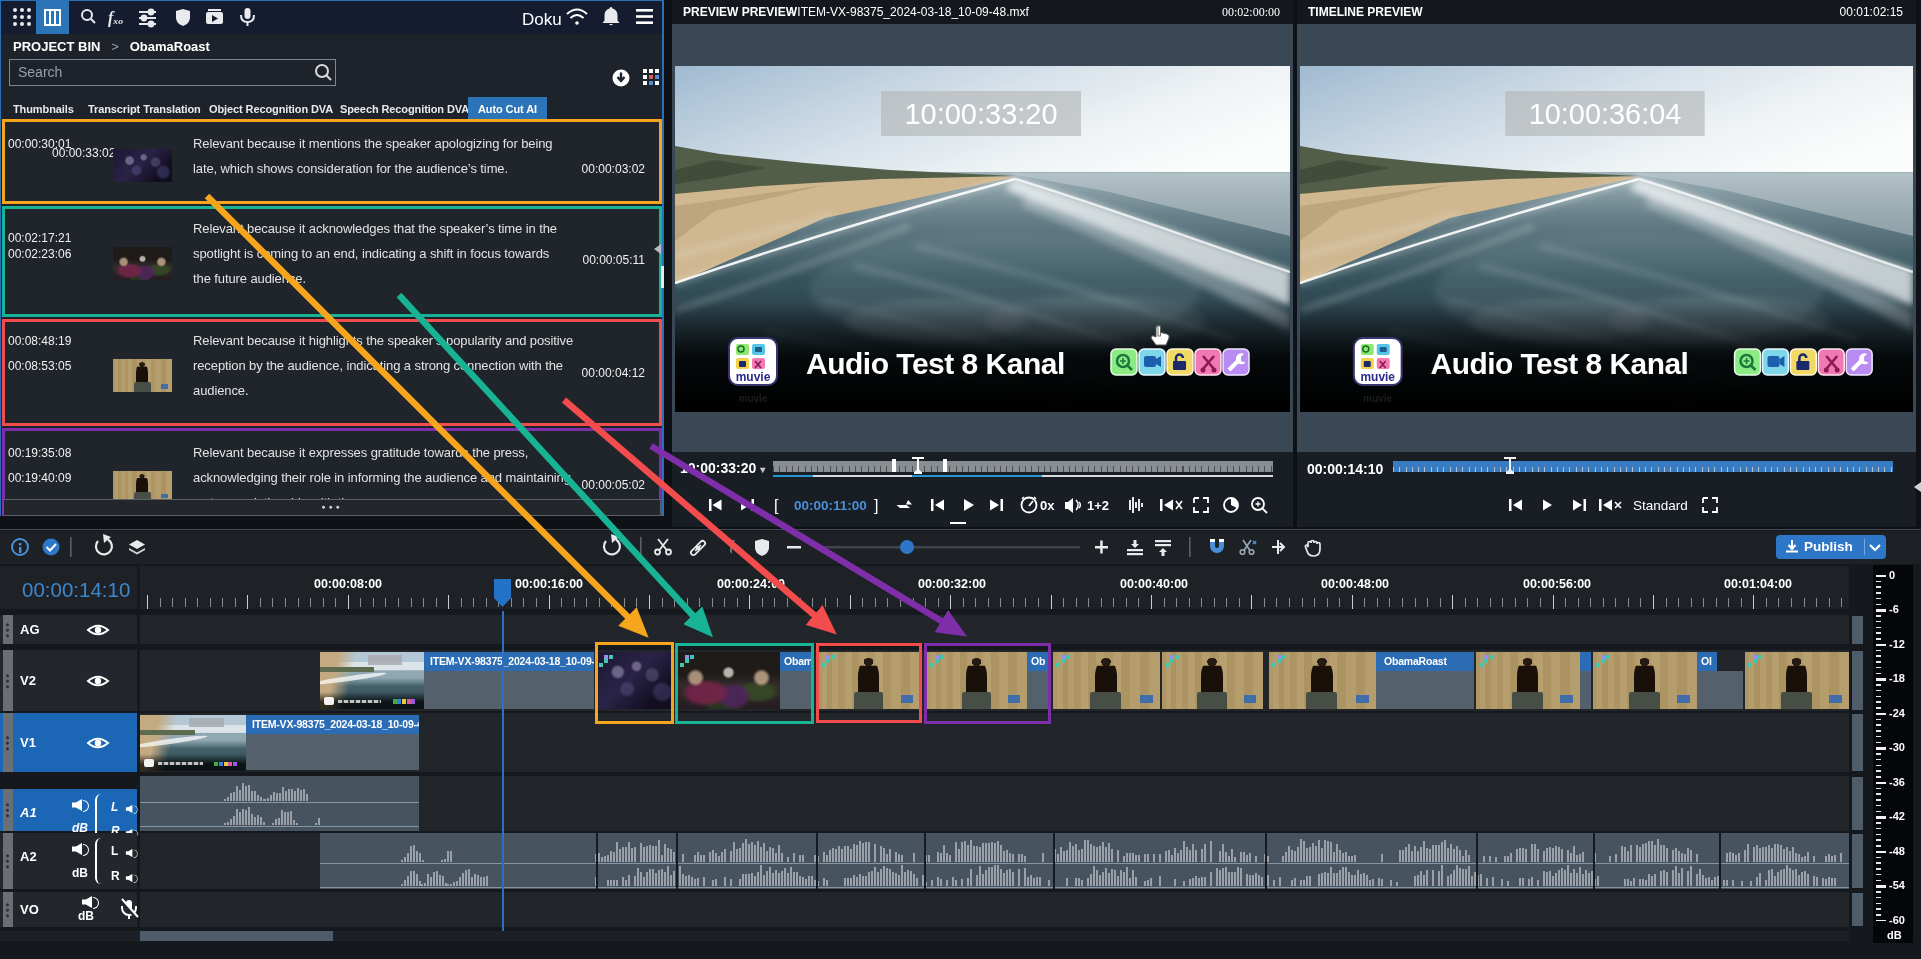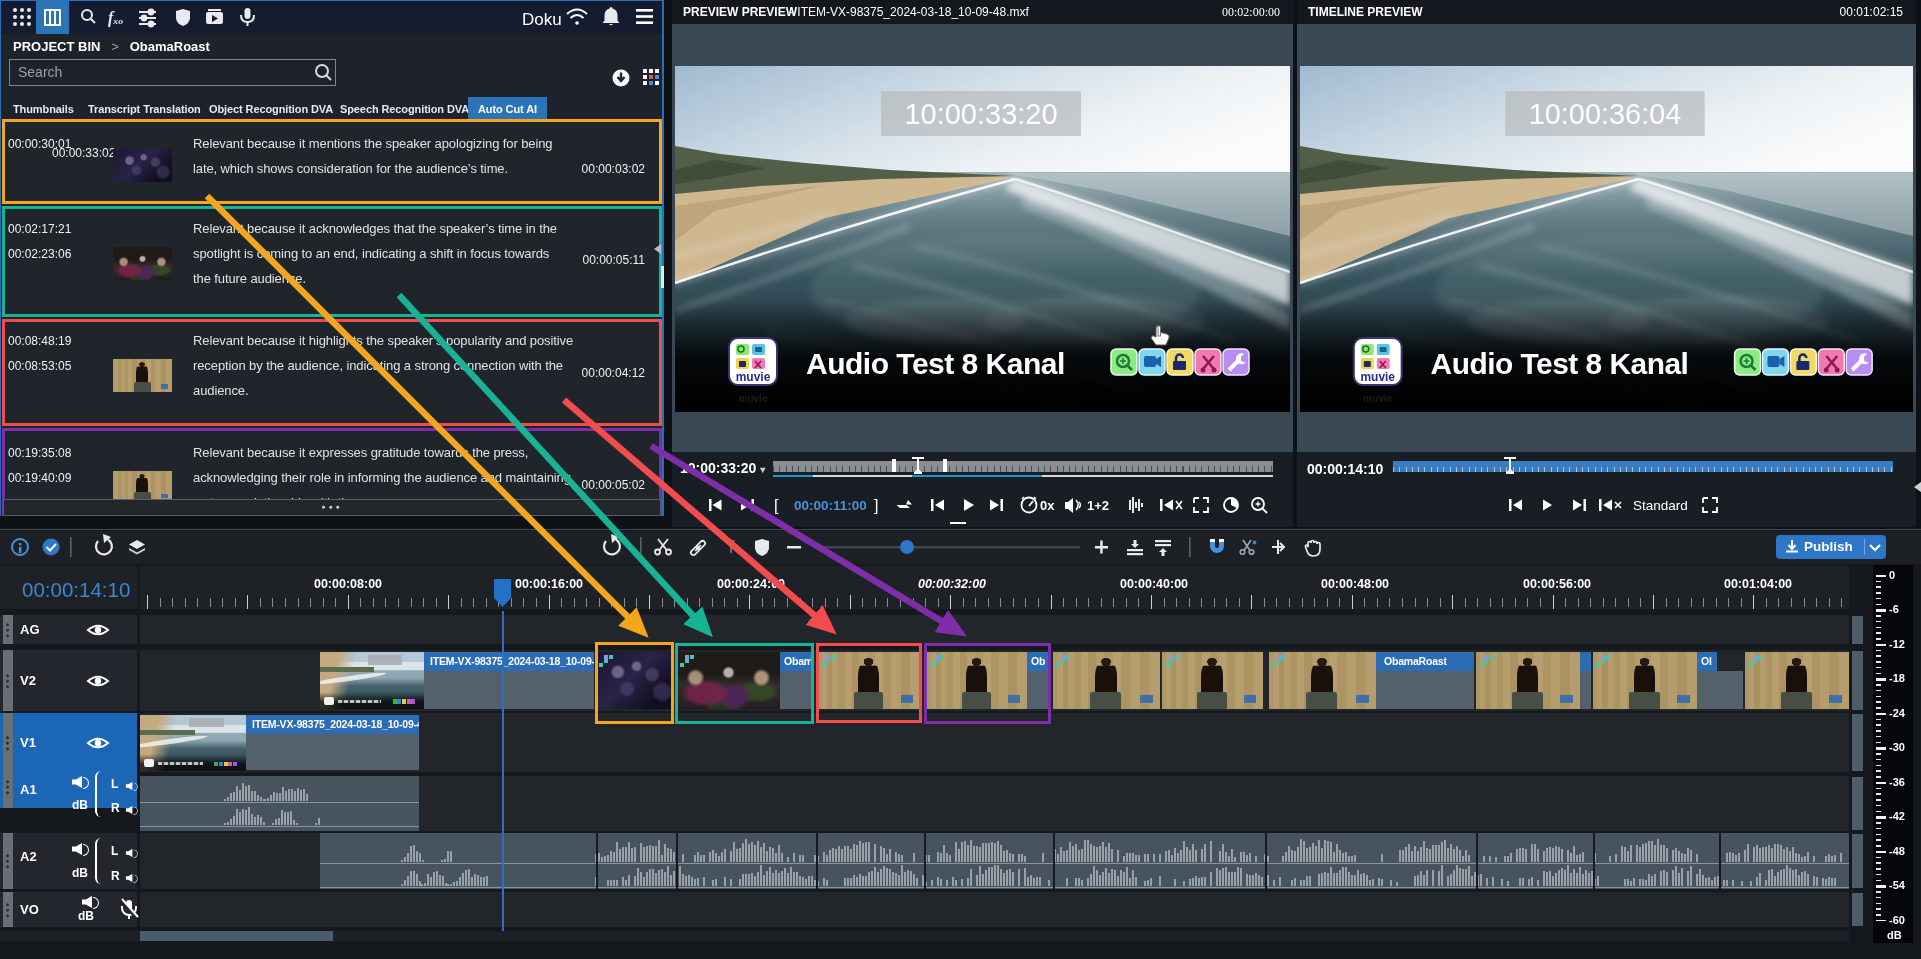--- a/index.html
+++ b/index.html
@@ -176,21 +176,21 @@
     </div>
 
     <div class="row" style="top:118px;height:85px;border:3px solid #f5a61d;">
       <div class="rtc" style="top:15px;">00:00:30:01</div>
       <div class="rtc" style="top:24px;margin-left:44px;">00:00:33:02</div>
       <div class="rthumb th-crowd" style="top:27px;"></div>
       <div class="rtxt" style="top:9px;">Relevant because it mentions the speaker apologizing for being<br>late, which shows consideration for the audience’s time.</div>
       <div class="rdur" style="top:40px;">00:00:03:02</div>
     </div>
     <div class="row" style="top:205px;height:111px;border:3px solid #17b394;">
-      <div class="rtc" style="top:13px;">00:02:17:21</div>
+      <div class="rtc" style="top:22px;">00:02:17:21</div>
       <div class="rtc" style="top:38px;">00:02:23:06</div>
       <div class="rthumb th-banq" style="top:38px;"></div>
       <div class="rtxt" style="top:7px;">Relevant because it acknowledges that the speaker’s time in the<br>spotlight is coming to an end, indicating a shift in focus towards<br>the future audience.</div>
       <div class="rdur" style="top:44px;">00:00:05:11</div>
     </div>
     <div class="row" style="top:318px;height:107px;border:3px solid #f24c4c;">
       <div class="rtc" style="top:12px;">00:08:48:19</div>
       <div class="rtc" style="top:37px;">00:08:53:05</div>
       <div class="rthumb th-pod" style="top:37px;">
           <div class="th-sign"></div>
@@ -579,21 +579,21 @@
       </div>
     <div id="ruler" class="abs" style="left:140px;top:36px;width:1709px;height:43px;background:#1e2126;
       background-image:
         repeating-linear-gradient(90deg, #c9ced3 0 1px, transparent 1px 100.4px),
         repeating-linear-gradient(90deg, #878d93 0 1px, transparent 1px 12.55px);
       background-size:100% 14px, 100% 9px; background-repeat:no-repeat;
       background-position: 7.2px 29px, 7.2px 32px;">
       <span class="ruler-lab" style="left:208px;">00:00:08:00</span>
       <span class="ruler-lab" style="left:409px;">00:00:16:00</span>
       <span class="ruler-lab" style="left:611px;">00:00:24:00</span>
-      <span class="ruler-lab" style="left:812px;font-style:italic;">00:00:32:00</span>
+      <span class="ruler-lab" style="left:812px;">00:00:32:00</span>
       <span class="ruler-lab" style="left:1014px;">00:00:40:00</span>
       <span class="ruler-lab" style="left:1215px;">00:00:48:00</span>
       <span class="ruler-lab" style="left:1417px;">00:00:56:00</span>
       <span class="ruler-lab" style="left:1618px;">00:01:04:00</span>
       <svg class="abs" style="left:354px;top:13px;" width="18" height="29">
           <polygon points="0,0 17,0 17,19 8.5,28 0,19" fill="#2472c8"></polygon>
         </svg>
     </div>
 
     <div class="trackhdr" style="top:85px;height:29px;">
@@ -685,21 +685,21 @@
         <div class="th-beach" style="left:0;top:2px;width:106px;height:56px;">
           <div class="bt-chip"></div>
           <div class="bt-bot">
             <div class="bt-dots"></div>
           </div>
         </div>
         <div class="clip-label" style="left:106px;top:2px;width:173px;padding-left:6px;">ITEM-VX-98375_2024-03-18_10-09-48</div>
         <div class="clip-body" style="left:106px;top:21px;width:173px;height:36px;"></div>
       </div>
 
-    <div class="trackhdr" style="top:236px;height:42px;background:#1b66b5;">
+    <div class="trackhdr" style="top:259px;height:42px;background:#1b66b5;font-style:italic;">
         <div class="grip"></div>
       <span class="tname" style="top:16px;">A1</span>
       <span class="spk" style="left:72px;top:8px;"></span>
       <span style="position:absolute;left:72px;top:32px;color:#fff;font-size:12px;font-weight:bold;">dB</span>
       <span class="lrwrap">
           <span class="lr" style="top:6px;">L</span>
           <span class="lr" style="top:30px;">R</span>
           <span class="spk s2" style="left:26px;top:7px;"></span>
           <span class="spk s2" style="left:26px;top:31px;"></span>
         </span>

